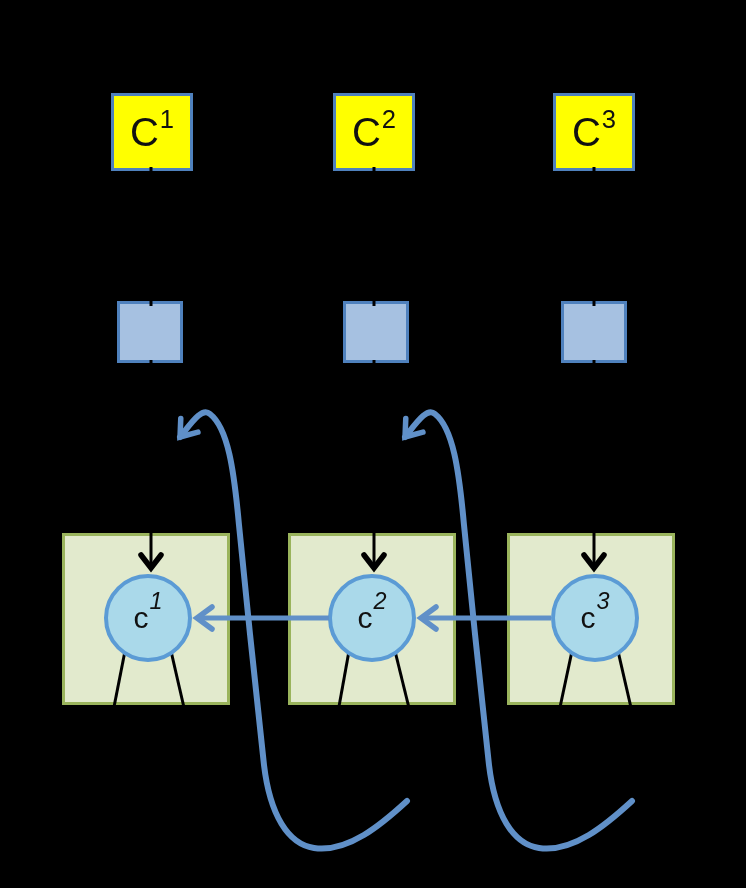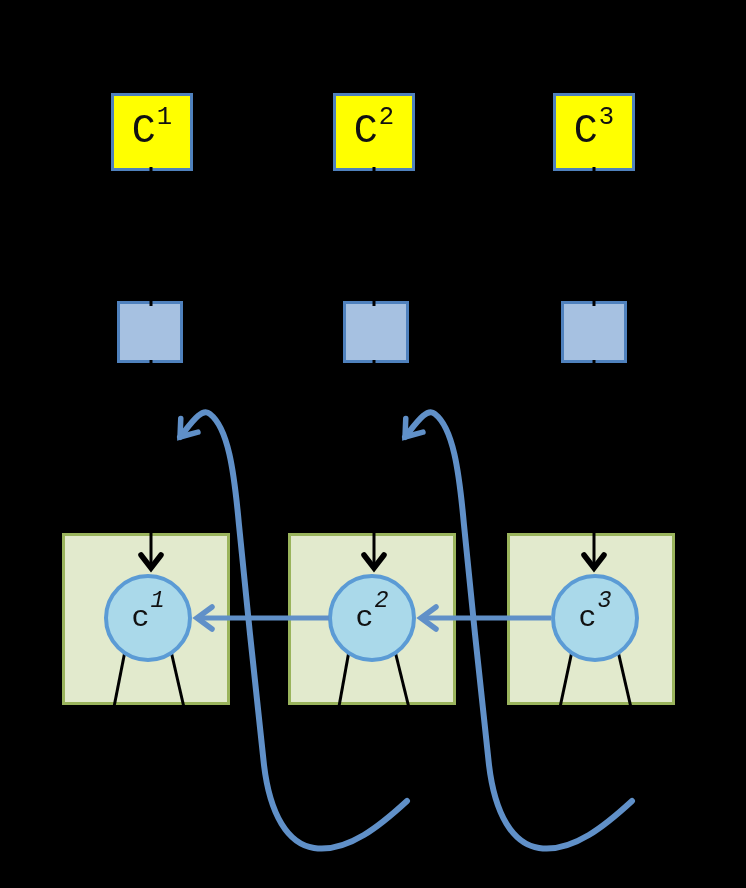--- a/index.html
+++ b/index.html
@@ -13,21 +13,21 @@
     --circle-border:#5b9bd5;
     --arrow-blue:#6090c8;
     --arrow-black:#000000;
   }
   html,body{margin:0;padding:0;background:var(--background);}
   #canvas{
     position:relative;
     width:746px;height:888px;
     background:var(--background);
     overflow:hidden;
-    font-family:Liberation Mono, monospace;
+    font-family:Liberation Sans, sans-serif;
   }
   .ysq{
     position:absolute;top:93px;width:82px;height:78px;
     box-sizing:border-box;
     background:var(--top-square-fill);
     border:3px solid var(--square-border);
     display:flex;align-items:center;justify-content:center;
     z-index:1;
   }
   .ysq .lbl{font-size:40px;color:#111;line-height:1;}

